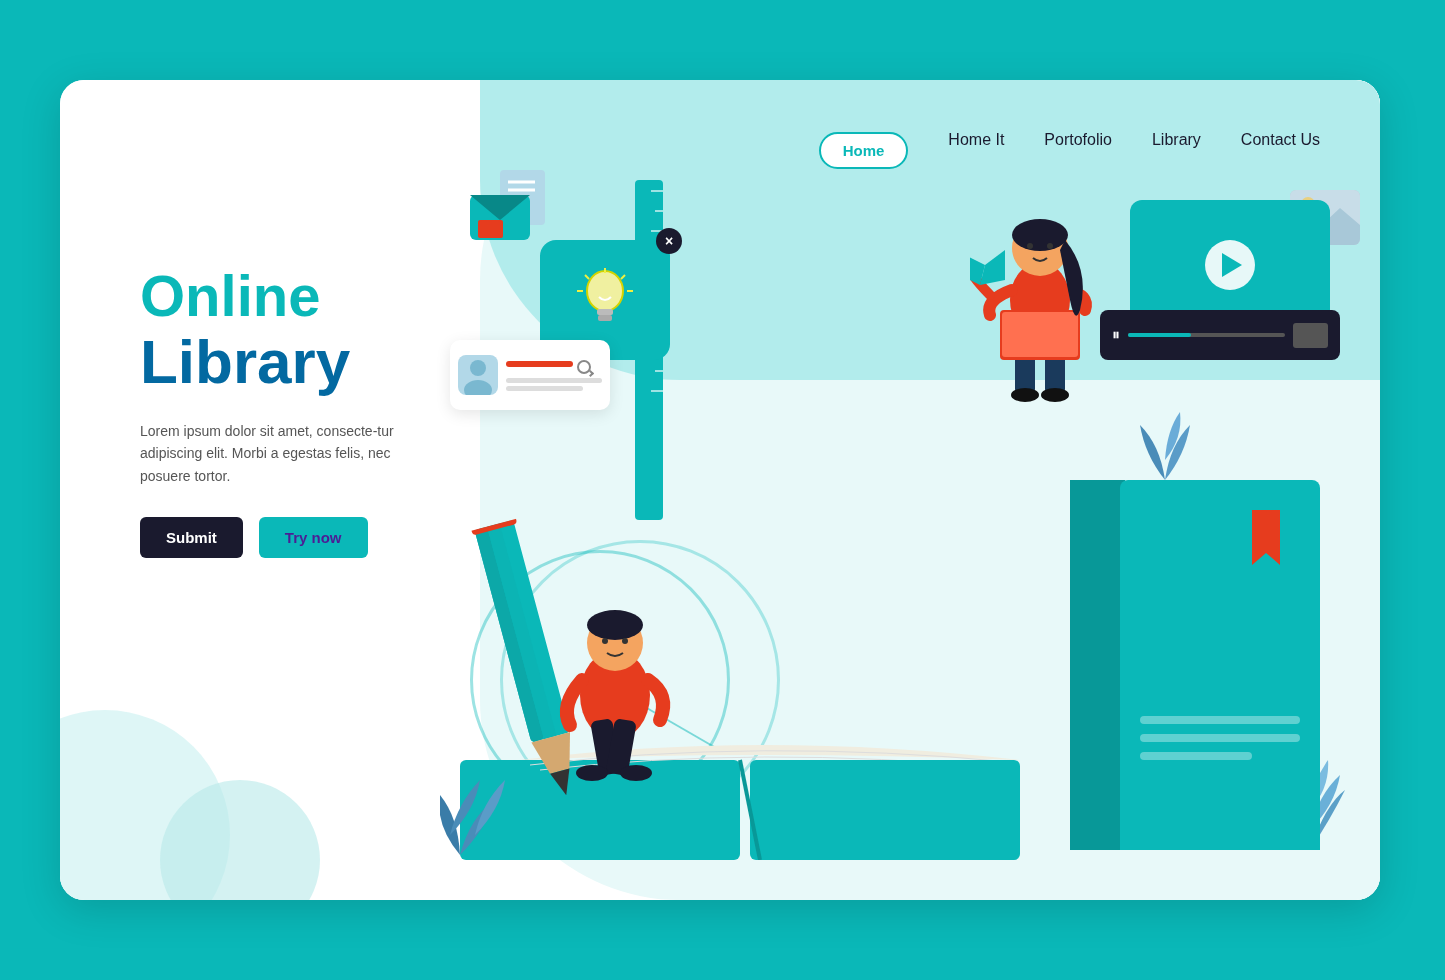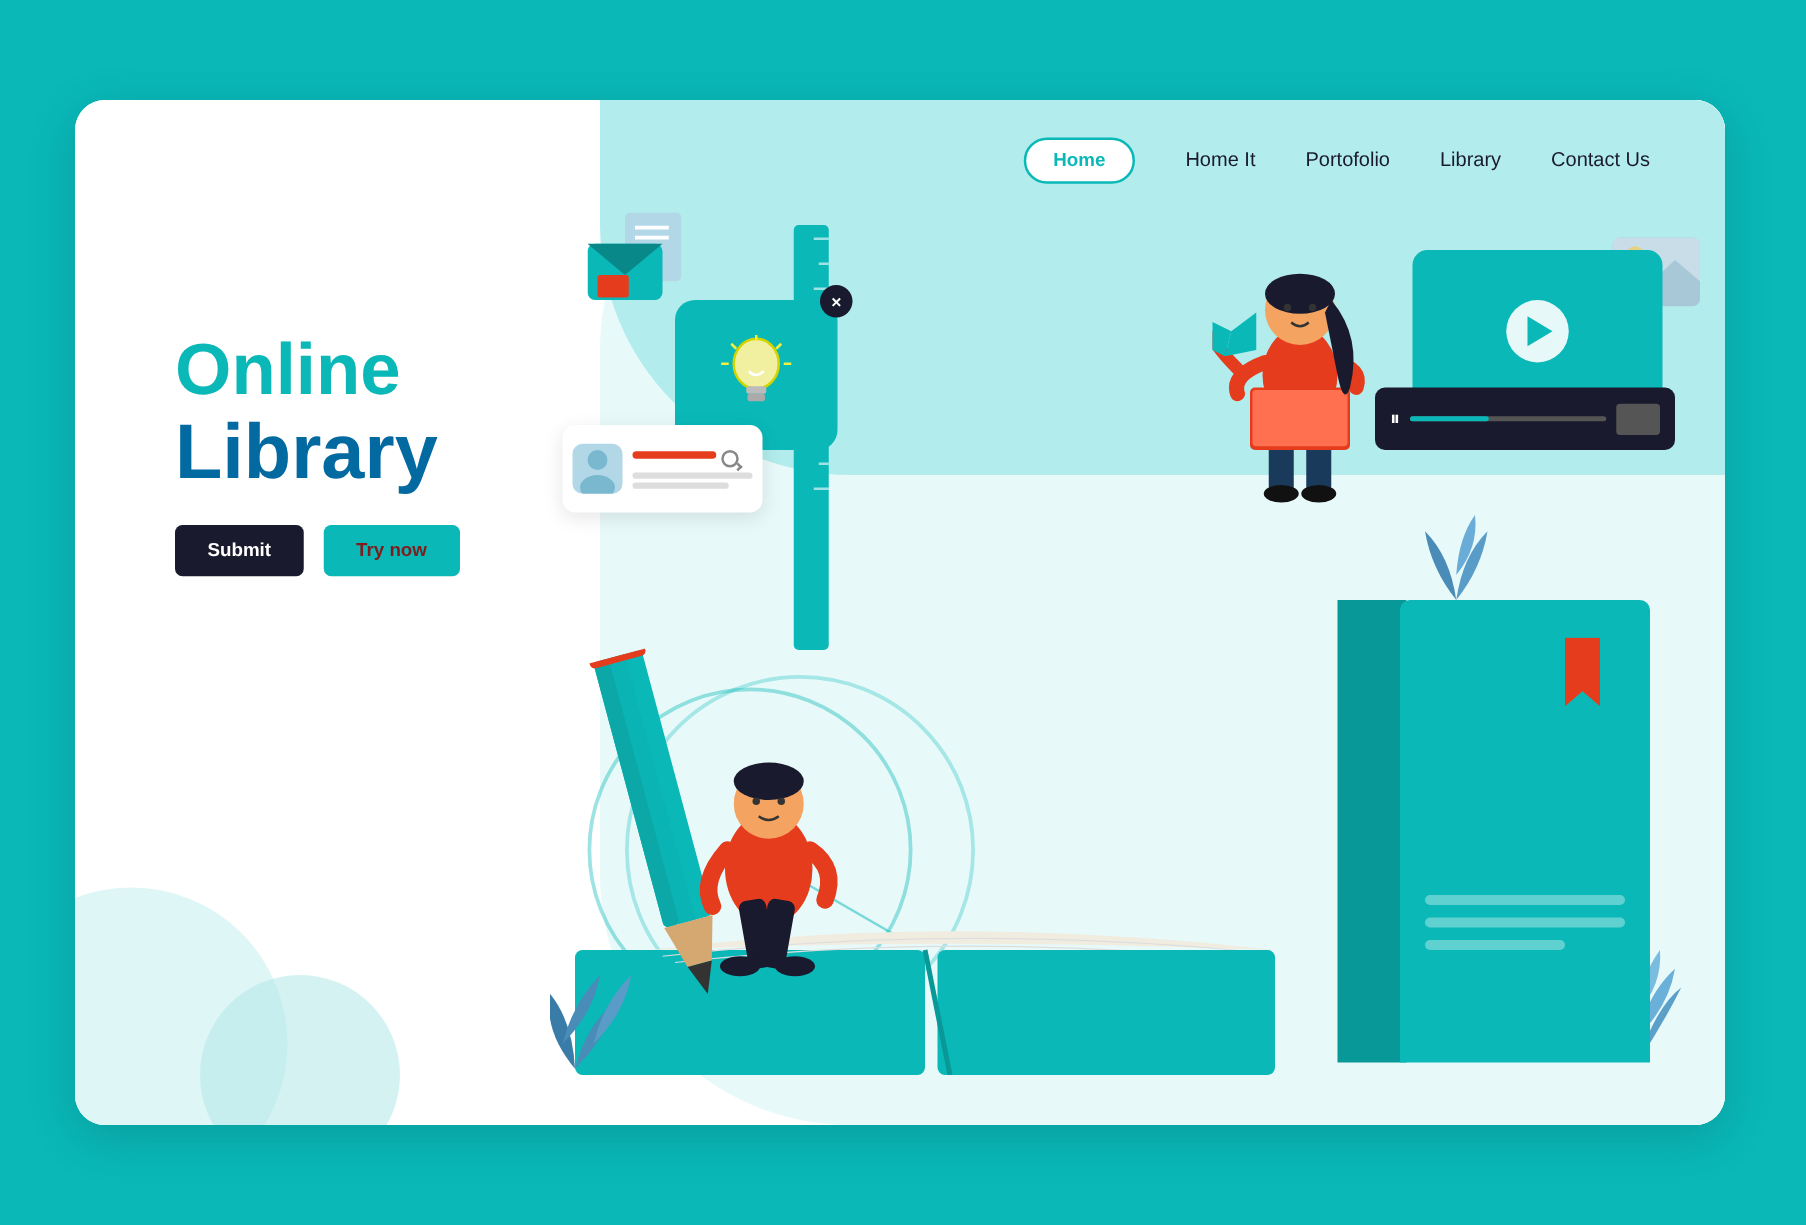--- a/index.html
+++ b/index.html
@@ -67,20 +67,21 @@
     }
 
     .nav-item-home {
       background: white;
       border: 2px solid #0ab8b8;
       color: #0ab8b8;
       padding: 8px 22px;
       border-radius: 20px;
       font-weight: 600;
       font-size: 15px;
+      margin-top: 22px;
     }
 
     
     .left-content {
       position: absolute;
       top: 140px;
       left: 80px;
       width: 320px;
       z-index: 10;
     }
@@ -121,21 +122,21 @@
       border: none;
       padding: 12px 26px;
       border-radius: 6px;
       font-size: 15px;
       font-weight: 600;
       cursor: pointer;
     }
 
     .btn-try {
       background: #0ab8b8;
-      color: #7f1d1d;
+      color: #4c1d95;
       border: none;
       padding: 12px 26px;
       border-radius: 6px;
       font-size: 15px;
       font-weight: 600;
       cursor: pointer;
     }
 
     
     .illustration {
@@ -310,20 +311,21 @@
     <span class="nav-item nav-item-home">Home</span>
     <span class="nav-item">Home It</span>
     <span class="nav-item">Portofolio</span>
     <span class="nav-item">Library</span>
     <span class="nav-item">Contact Us</span>
   </nav>
 
   <div class="left-content">
     <div class="title-online">Online</div>
     <div class="title-library">Library</div>
+    <p class="description">Lorem ipsum dolor sit amet, consecte-tur adipiscing elit. Morbi a egestas felis, nec posuere tortor.</p>
     <div class="buttons">
       <button class="btn-submit">Submit</button>
       <button class="btn-try">Try now</button>
     </div>
   </div>
 
   <div class="illustration">
 
     <div class="deco-circle-large"></div>
 

